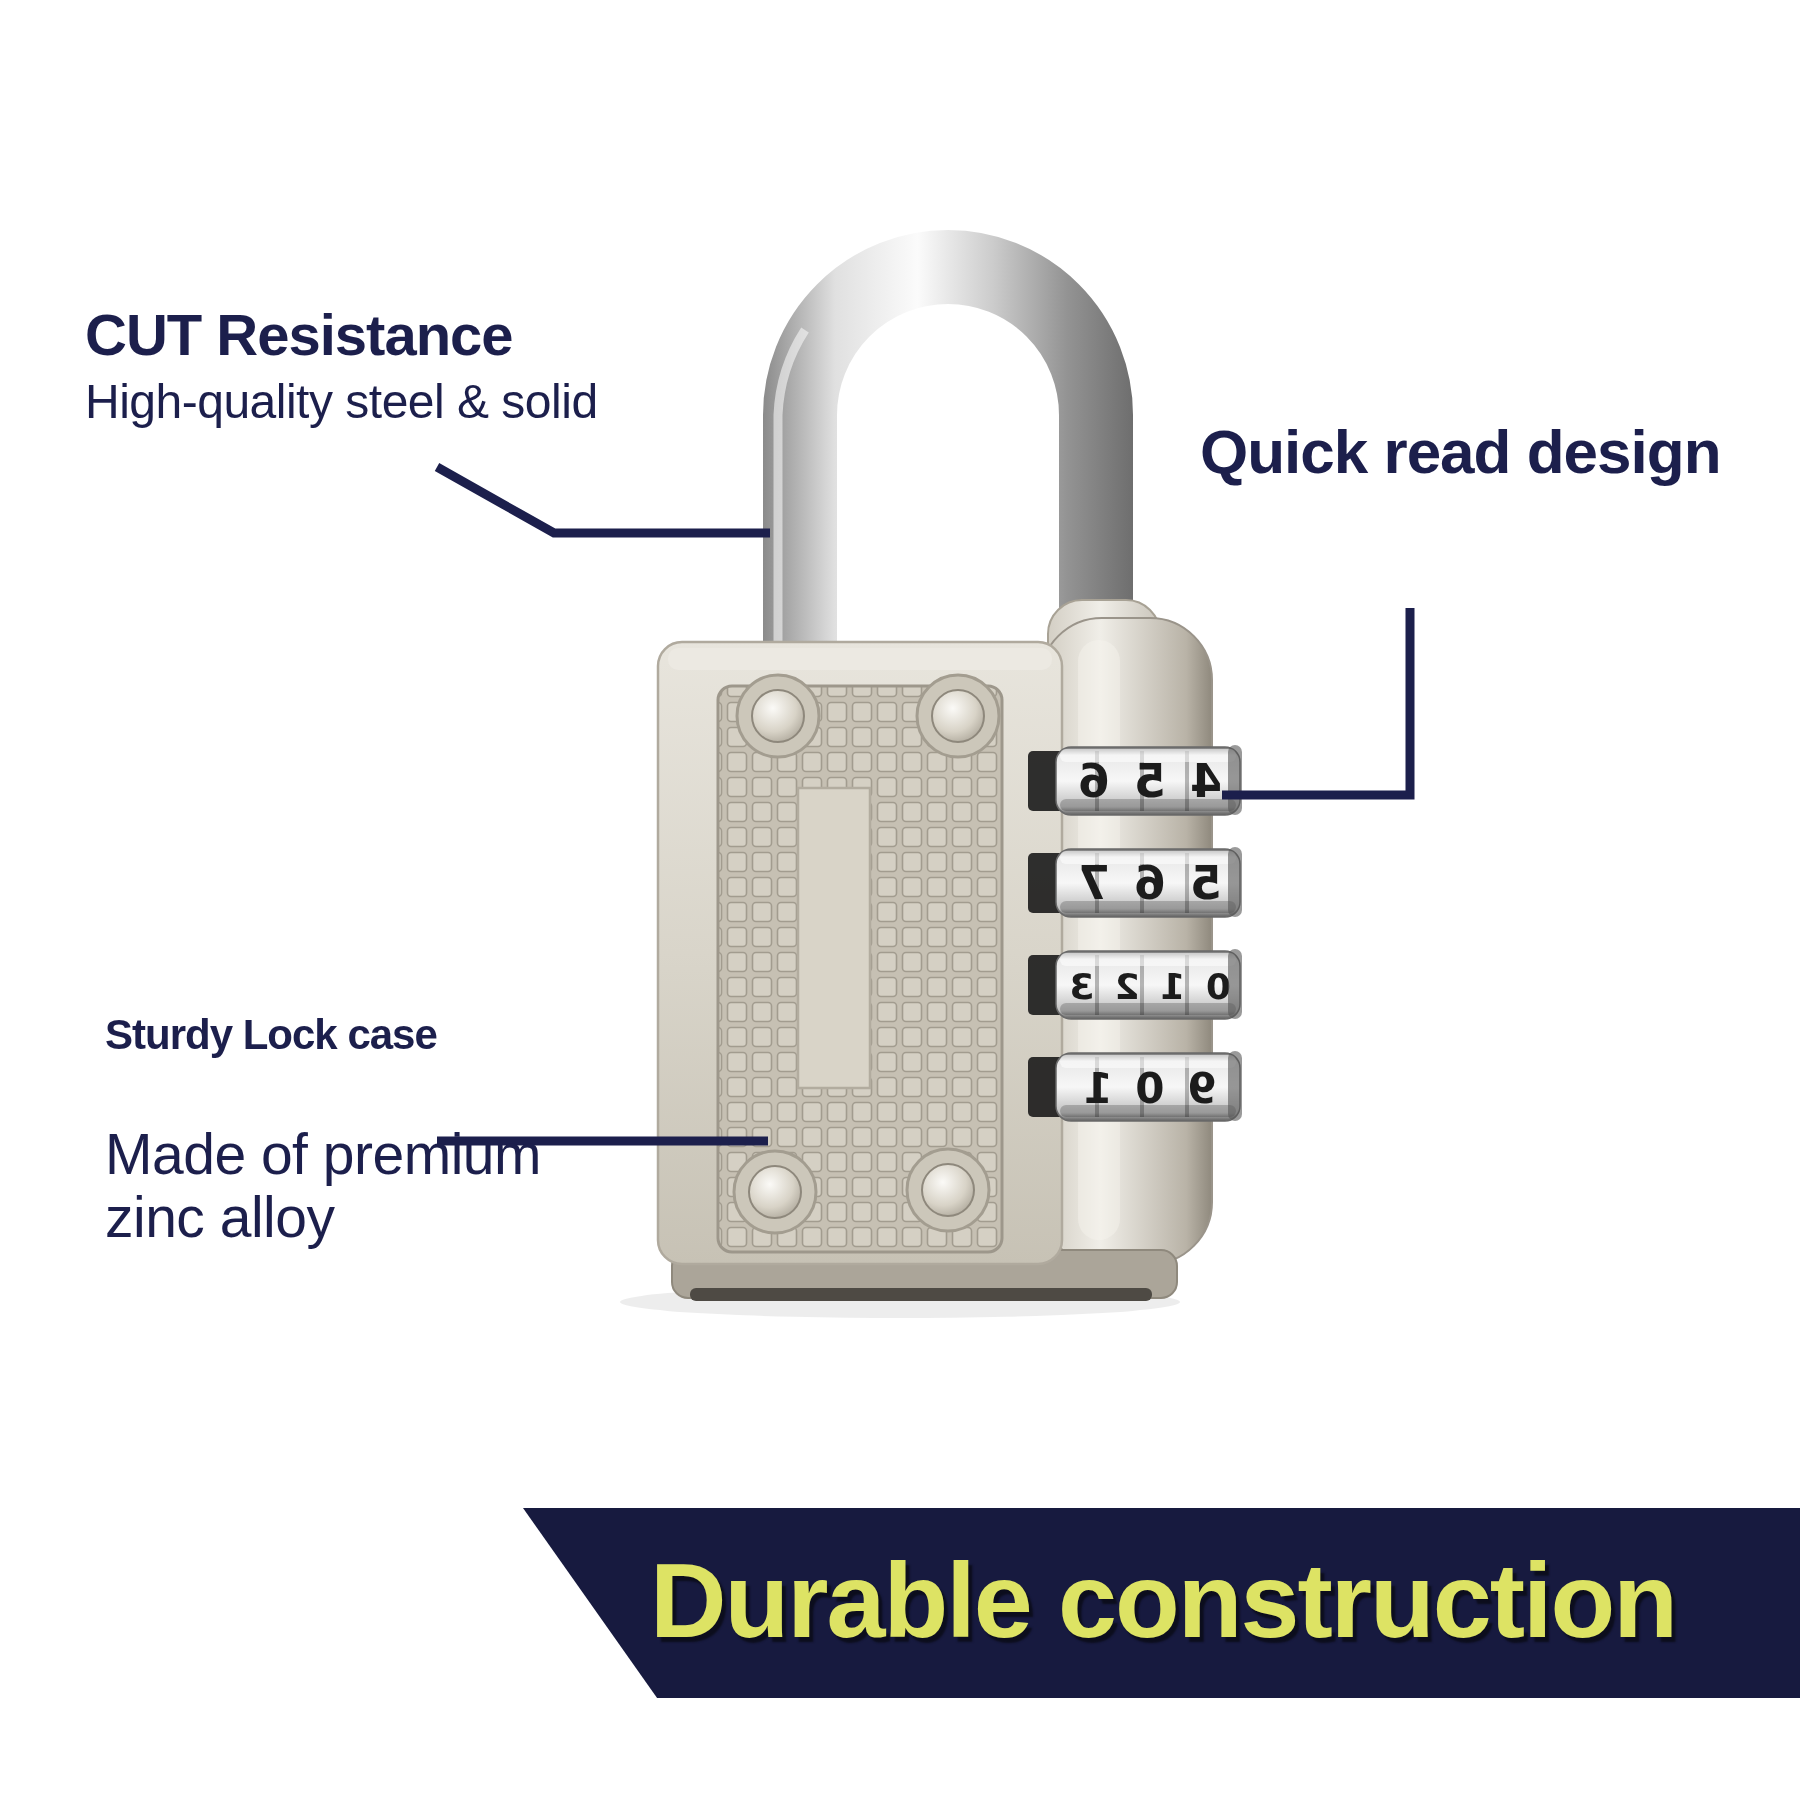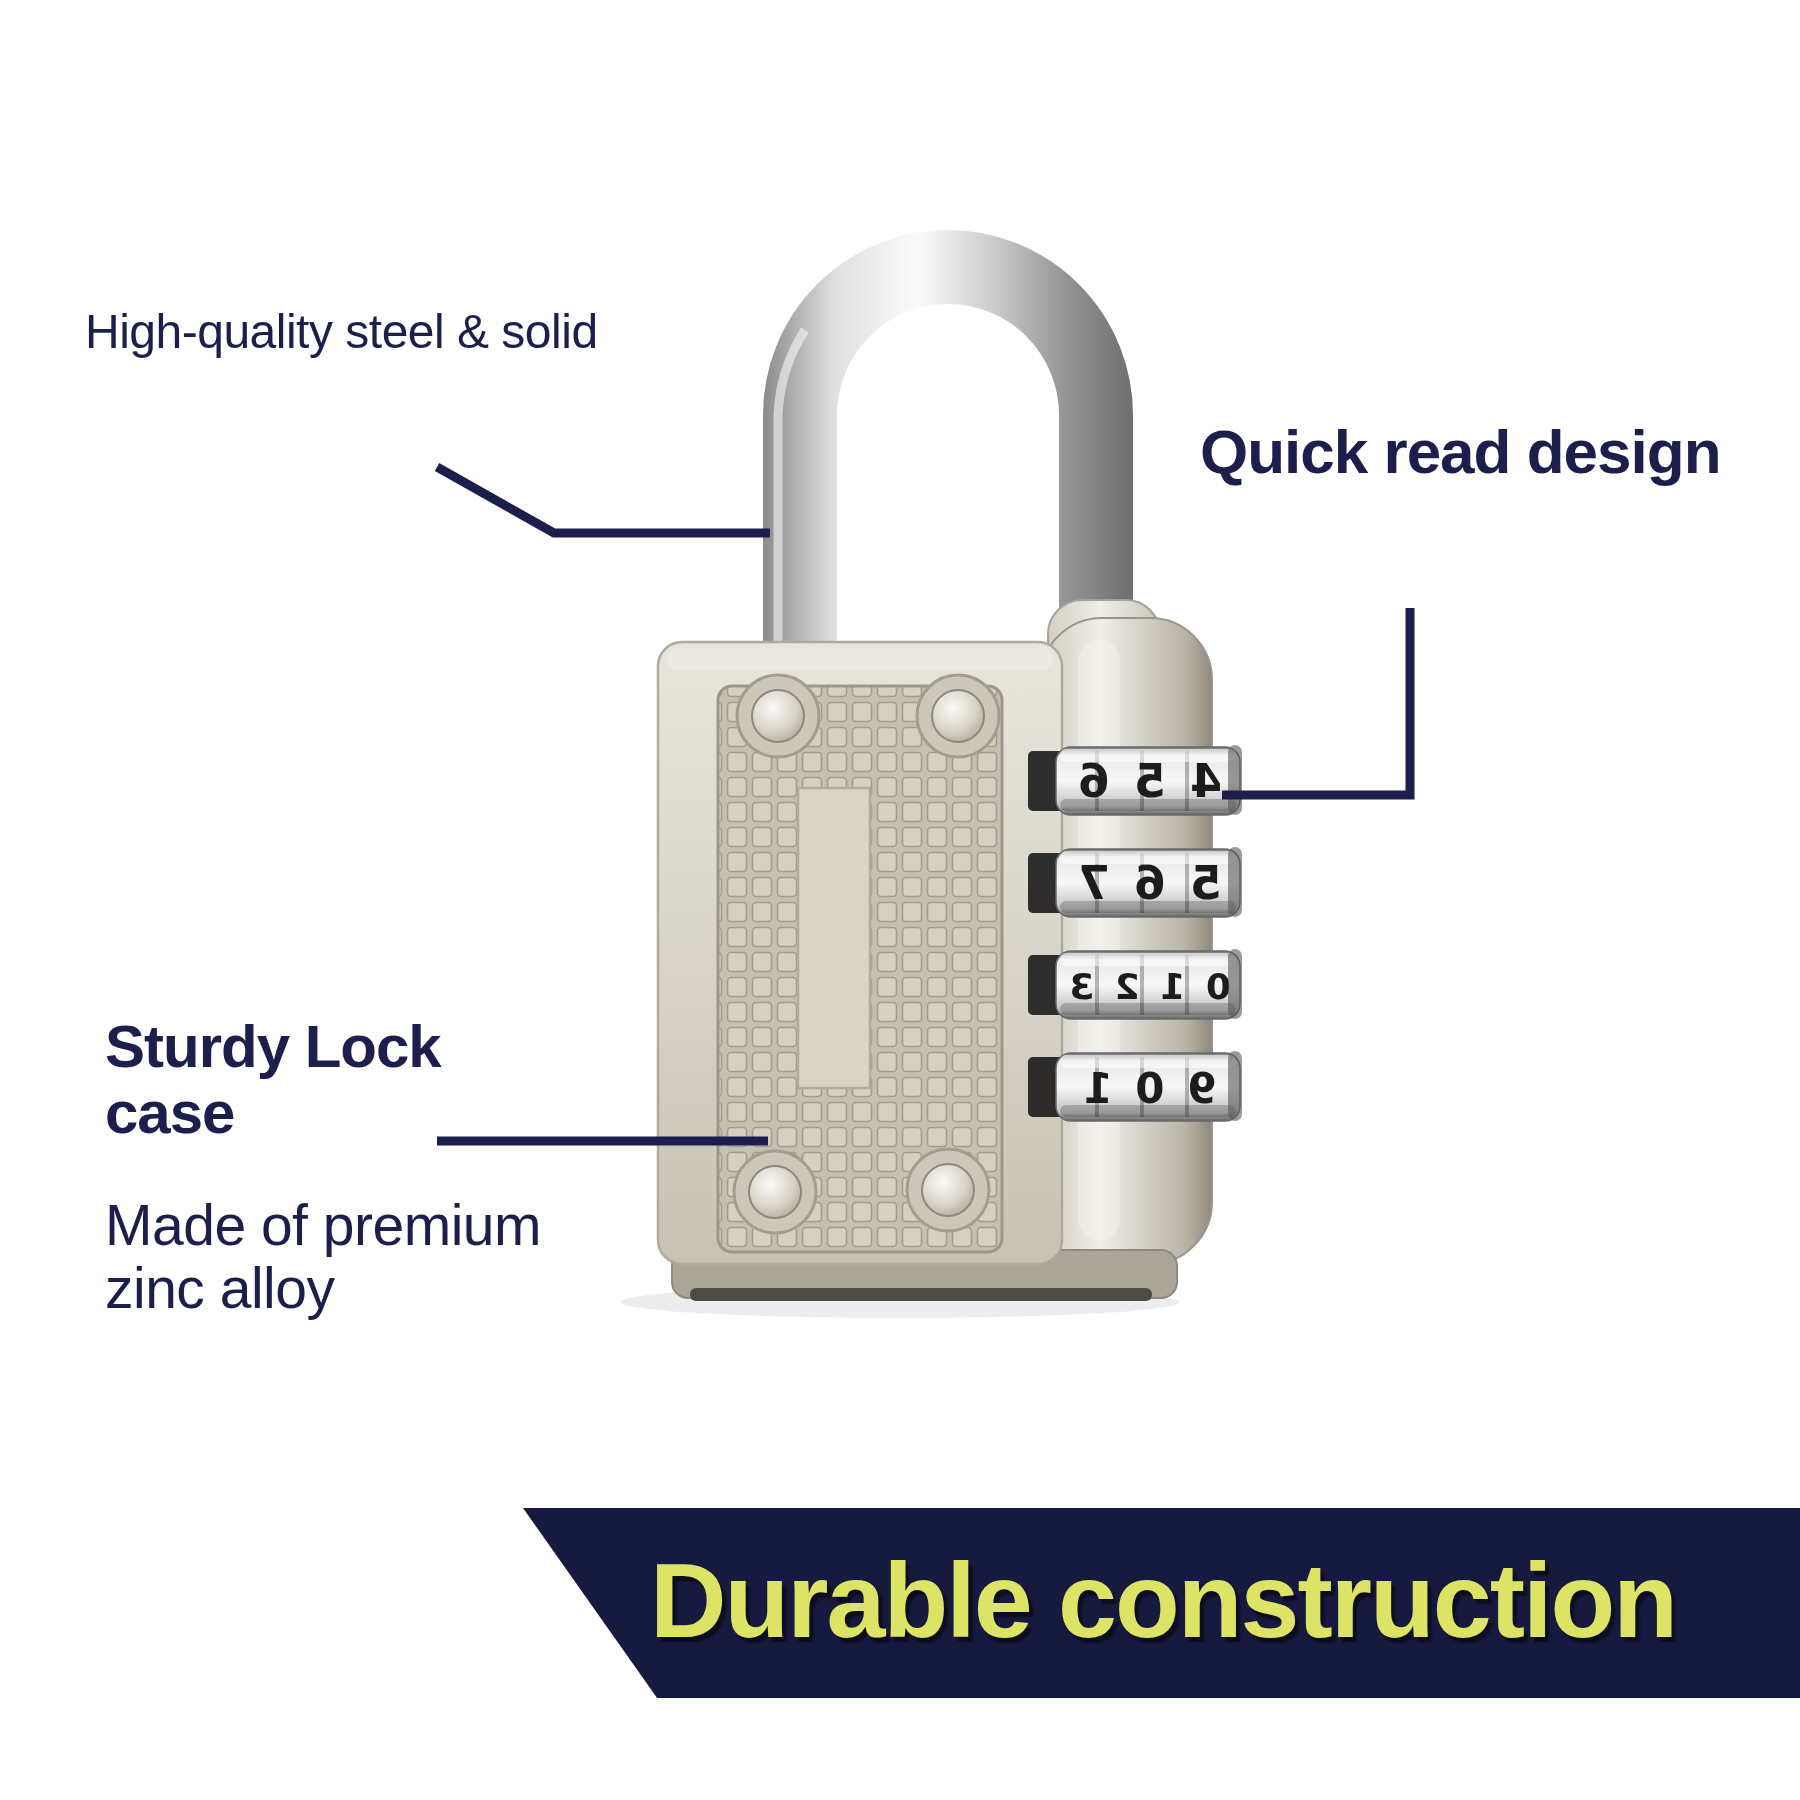--- a/index.html
+++ b/index.html
@@ -17,21 +17,21 @@
   .callout{position:absolute;color:var(--navy);}
   .callout .title{display:block;font-weight:700;letter-spacing:-1px;}
   .callout .body{display:block;font-weight:400;letter-spacing:-0.5px;}
   .callout-1{left:85px;top:300px;width:700px;}
   .callout-1 .title{font-size:58px;line-height:70px;}
   .callout-1 .body{font-size:48px;line-height:64px;}
   .callout-2{left:1200px;top:420px;width:560px;}
   .callout-2 .title{font-size:62px;line-height:64px;}
   .callout-2 .body{font-size:57px;line-height:60px;}
   .callout-3{left:105px;top:995px;width:470px;}
-  .callout-3 .title{font-size:60px;line-height:66px;margin-top:19px;}
+  .callout-3 .title{font-size:42px;line-height:80px;}
   .callout-3 .body{font-size:57px;line-height:63px;margin-top:48px;}
   .banner{
     position:absolute;left:523px;top:1508px;width:1277px;height:190px;
     background:var(--banner-navy);
     clip-path:polygon(0 0,100% 0,100% 100%,10.5% 100%);
   }
   .banner .banner-label{
     position:absolute;left:127px;top:32px;
     font-size:106px;font-weight:700;letter-spacing:-2px;
     color:var(--accent-yellow);
@@ -174,20 +174,21 @@
     </g>
 
     <g stroke="#1c1f4c" stroke-width="9" fill="none">
       <polyline points="437,467 554,533 770,533"></polyline>
       <polyline points="1410,608 1410,795 1222,795"></polyline>
       <line x1="437" y1="1141" x2="768" y2="1141"></line>
     </g>
   </svg>
 
   <div class="callout callout-1">
+    <span class="title">CUT Resistance</span>
     <span class="body">High-quality steel &amp; solid</span>
   </div>
 
   <div class="callout callout-2">
     <span class="title">Quick read design</span>
   </div>
 
   <div class="callout callout-3">
     <span class="title">Sturdy Lock case</span>
     <span class="body">Made of premium zinc alloy</span>

